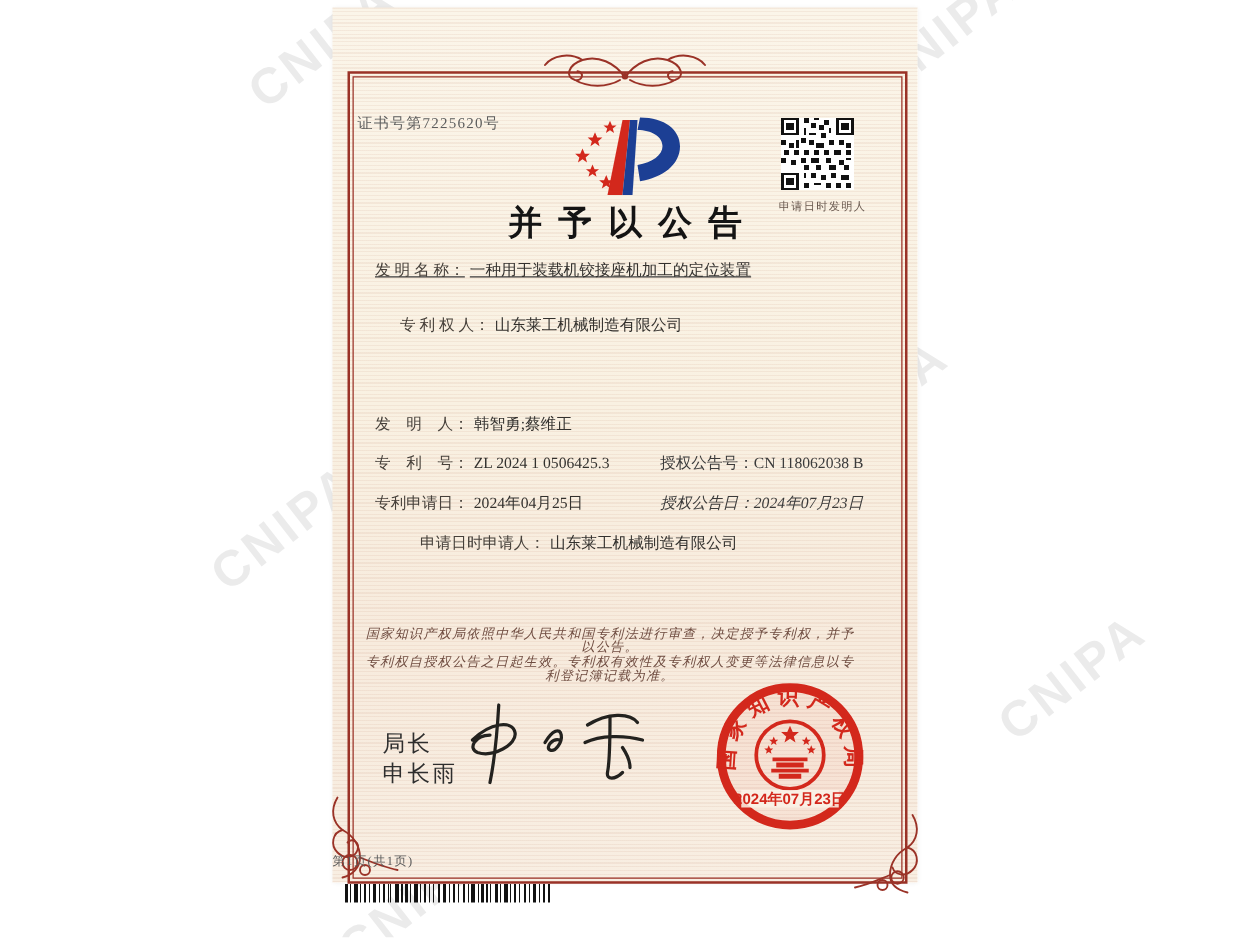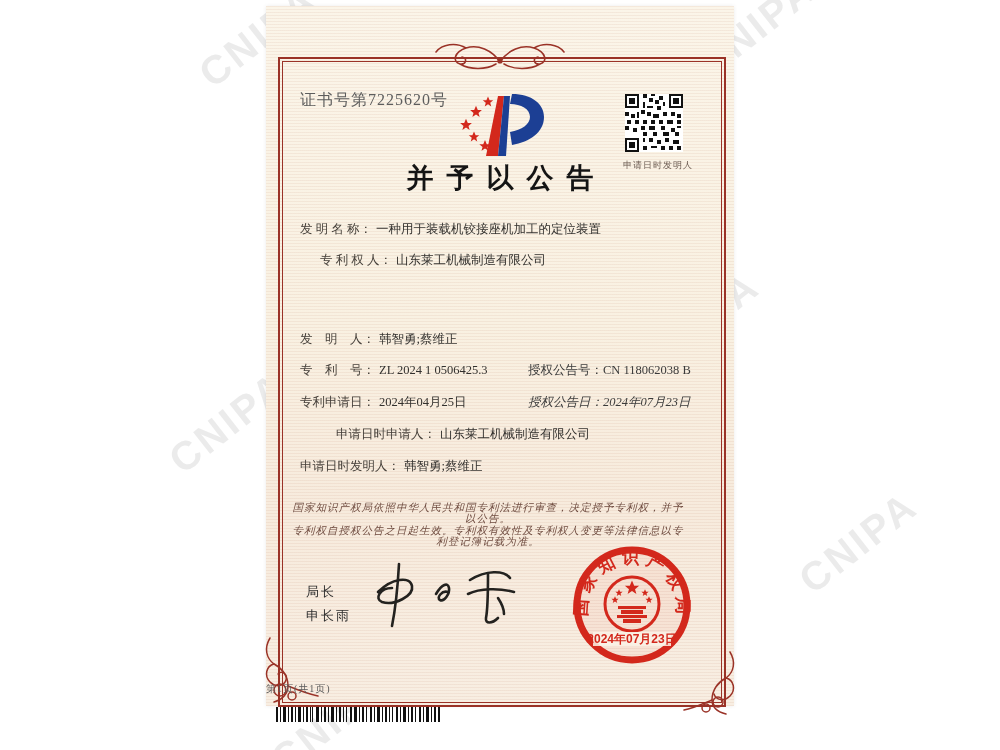--- a/index.html
+++ b/index.html
@@ -23,41 +23,41 @@
   }
   .frame{
     position:absolute;left:12px;top:51px;width:444px;height:646px;
     border:2px solid #9a3227;
   }
   .frame-inner{
     position:absolute;left:2px;top:2px;right:2px;bottom:2px;
     border:1px solid #9a3227;
   }
   .cert-no{
-    position:absolute;left:34px;top:84px;font-size:16px;color:#5d5d5d;letter-spacing:1px;
+    position:absolute;left:20px;top:84px;font-size:12px;color:#5d5d5d;letter-spacing:1px;
   }
   .logo{position:absolute;left:186px;top:84px;width:96px;height:74px;}
   .qr{position:absolute;left:357px;top:88px;width:62px;height:58px;}
   .qr-caption{
     position:absolute;left:344px;top:153px;width:96px;text-align:center;
     font-size:9px;color:#6a5a50;letter-spacing:1px;
   }
   .title{
     position:absolute;left:0;top:154px;width:100%;text-align:center;
     font-size:27px;font-weight:bold;color:#141414;letter-spacing:13px;text-indent:13px;
   }
   .row{position:absolute;left:34px;font-size:12.5px;color:#3c3c3c;white-space:nowrap;}
   .row .lab{color:#46403a;}
   .row .val{color:#33312e;margin-left:4px;}
   .pair2{position:absolute;font-size:12.5px;white-space:nowrap;}
   .legal{
     position:absolute;left:22px;width:400px;text-align:center;
     font-size:10.5px;color:#6f4c40;letter-spacing:1px;line-height:1.0;font-style:italic;
   }
-  .officer{position:absolute;left:40px;font-size:13px;color:#2e2e2e;letter-spacing:2px;}
+  .officer{position:absolute;left:40px;font-size:18px;color:#2e2e2e;letter-spacing:2px;}
   .signature{position:absolute;left:86px;top:548px;width:176px;height:92px;}
   .seal{position:absolute;left:305px;top:538px;width:122px;height:122px;}
   .footer{
     position:absolute;left:0;top:676px;width:100%;text-align:left;
     font-size:10px;color:#5a5a5a;letter-spacing:1px;
   }
   .ornament-top{position:absolute;left:160px;top:30px;width:148px;height:44px;}
   .ornament-bl{position:absolute;left:-6px;top:628px;width:64px;height:72px;}
   .ornament-br{position:absolute;left:416px;top:644px;width:56px;height:66px;}
   .barcode{position:absolute;left:276px;top:707px;width:164px;height:15px;}
@@ -185,21 +185,21 @@
           <rect x="13" y="26" width="3" height="1"></rect>
           <rect x="18" y="26" width="2" height="2"></rect>
         <rect x="22" y="26" width="2" height="2"></rect>
           <rect x="26" y="26" width="2" height="2"></rect>
       </g>
     </svg>
     <div class="qr-caption">申请日时发明人</div>
 
     <div class="title">并予以公告</div>
 
-    <div class="row" style="top:215px;">
+    <div class="row" style="top:202px;text-decoration:underline;">
       <span class="lab">发 明 名 称：</span><span class="val">一种用于装载机铰接座机加工的定位装置</span>
     </div>
     <div class="row" style="top:246px;margin-left:20px;">
       <span class="lab">专 利 权 人：</span><span class="val">山东莱工机械制造有限公司</span>
     </div>
     <div class="row" style="top:325px;">
       <span class="lab">发　明　人：</span><span class="val">韩智勇;蔡维正</span>
     </div>
 
     <div class="row" style="top:356px;">
@@ -211,23 +211,20 @@
 
     <div class="row" style="top:388px;">
       <span class="lab">专利申请日：</span><span class="val">2024年04月25日</span>
     </div>
     <div class="pair2" style="left:262px;top:388px;font-style:italic;">
       <span class="lab">授权公告日：</span><span class="val">2024年07月23日</span>
     </div>
 
     <div class="row" style="top:420px;margin-left:36px;">
       <span class="lab">申请日时申请人：</span><span class="val">山东莱工机械制造有限公司</span>
-    </div>
-    <div class="row" style="top:452px;">
-      <span class="lab">申请日时发明人：</span><span class="val">韩智勇;蔡维正</span>
     </div>
 
     <div class="legal" style="top:497px;">国家知识产权局依照中华人民共和国专利法进行审查，决定授予专利权，并予以公告。</div>
     <div class="legal" style="top:520px;">专利权自授权公告之日起生效。专利权有效性及专利权人变更等法律信息以专利登记簿记载为准。</div>
 
     <div class="officer" style="top:577px;">局长</div>
     <div class="officer" style="top:601px;">申长雨</div>
 
     <svg class="signature" viewBox="0 0 176 92">
       <g fill="none" stroke="#23221f" stroke-width="2.6" stroke-linecap="round" stroke-linejoin="round">

